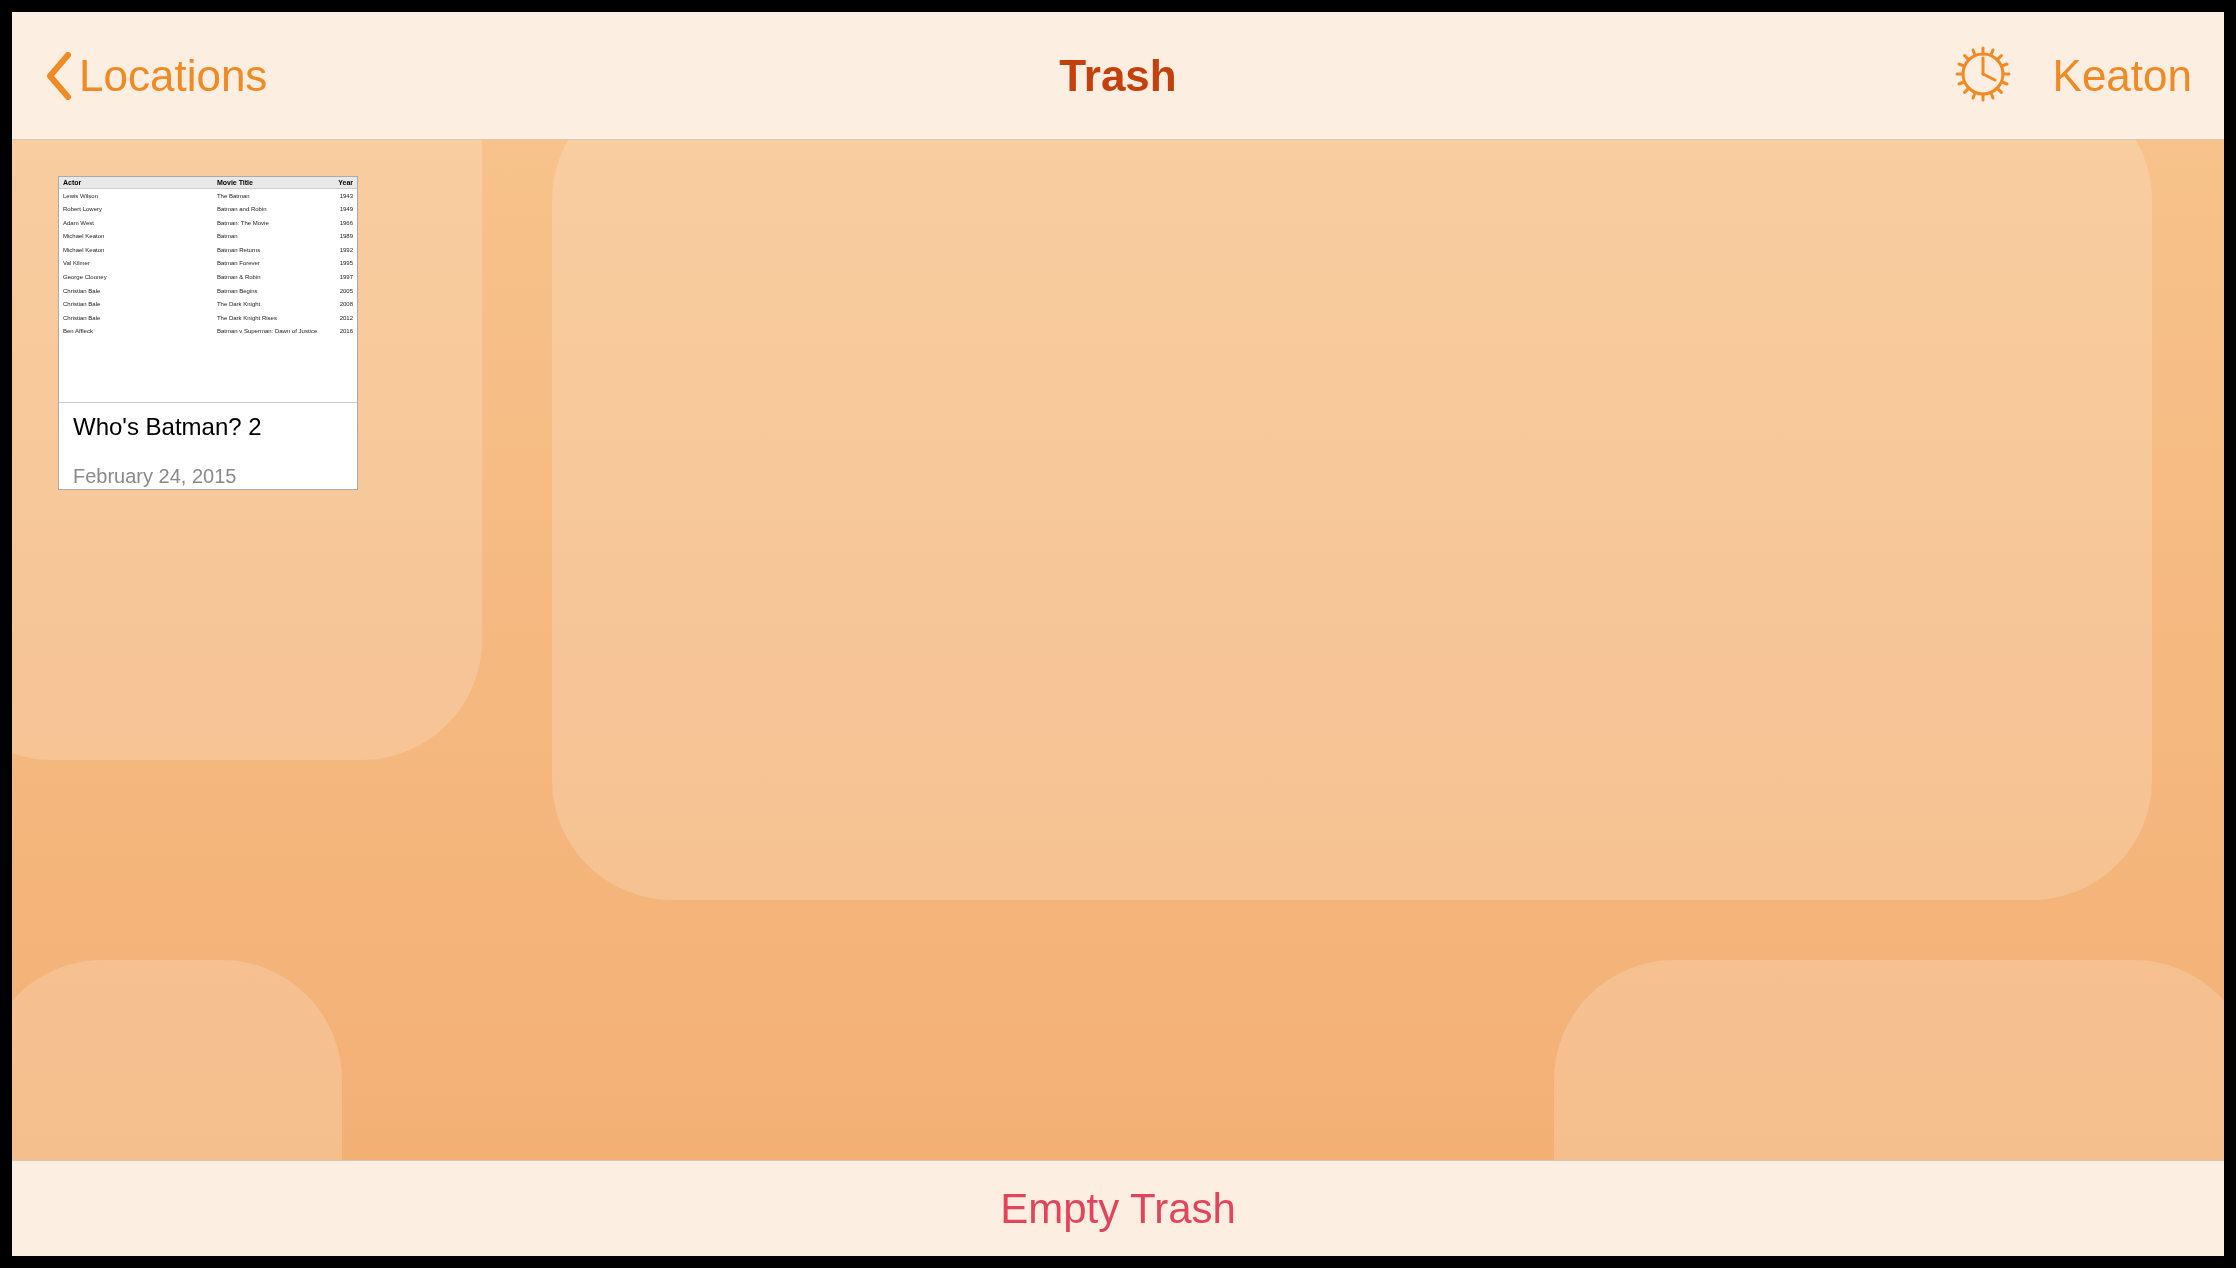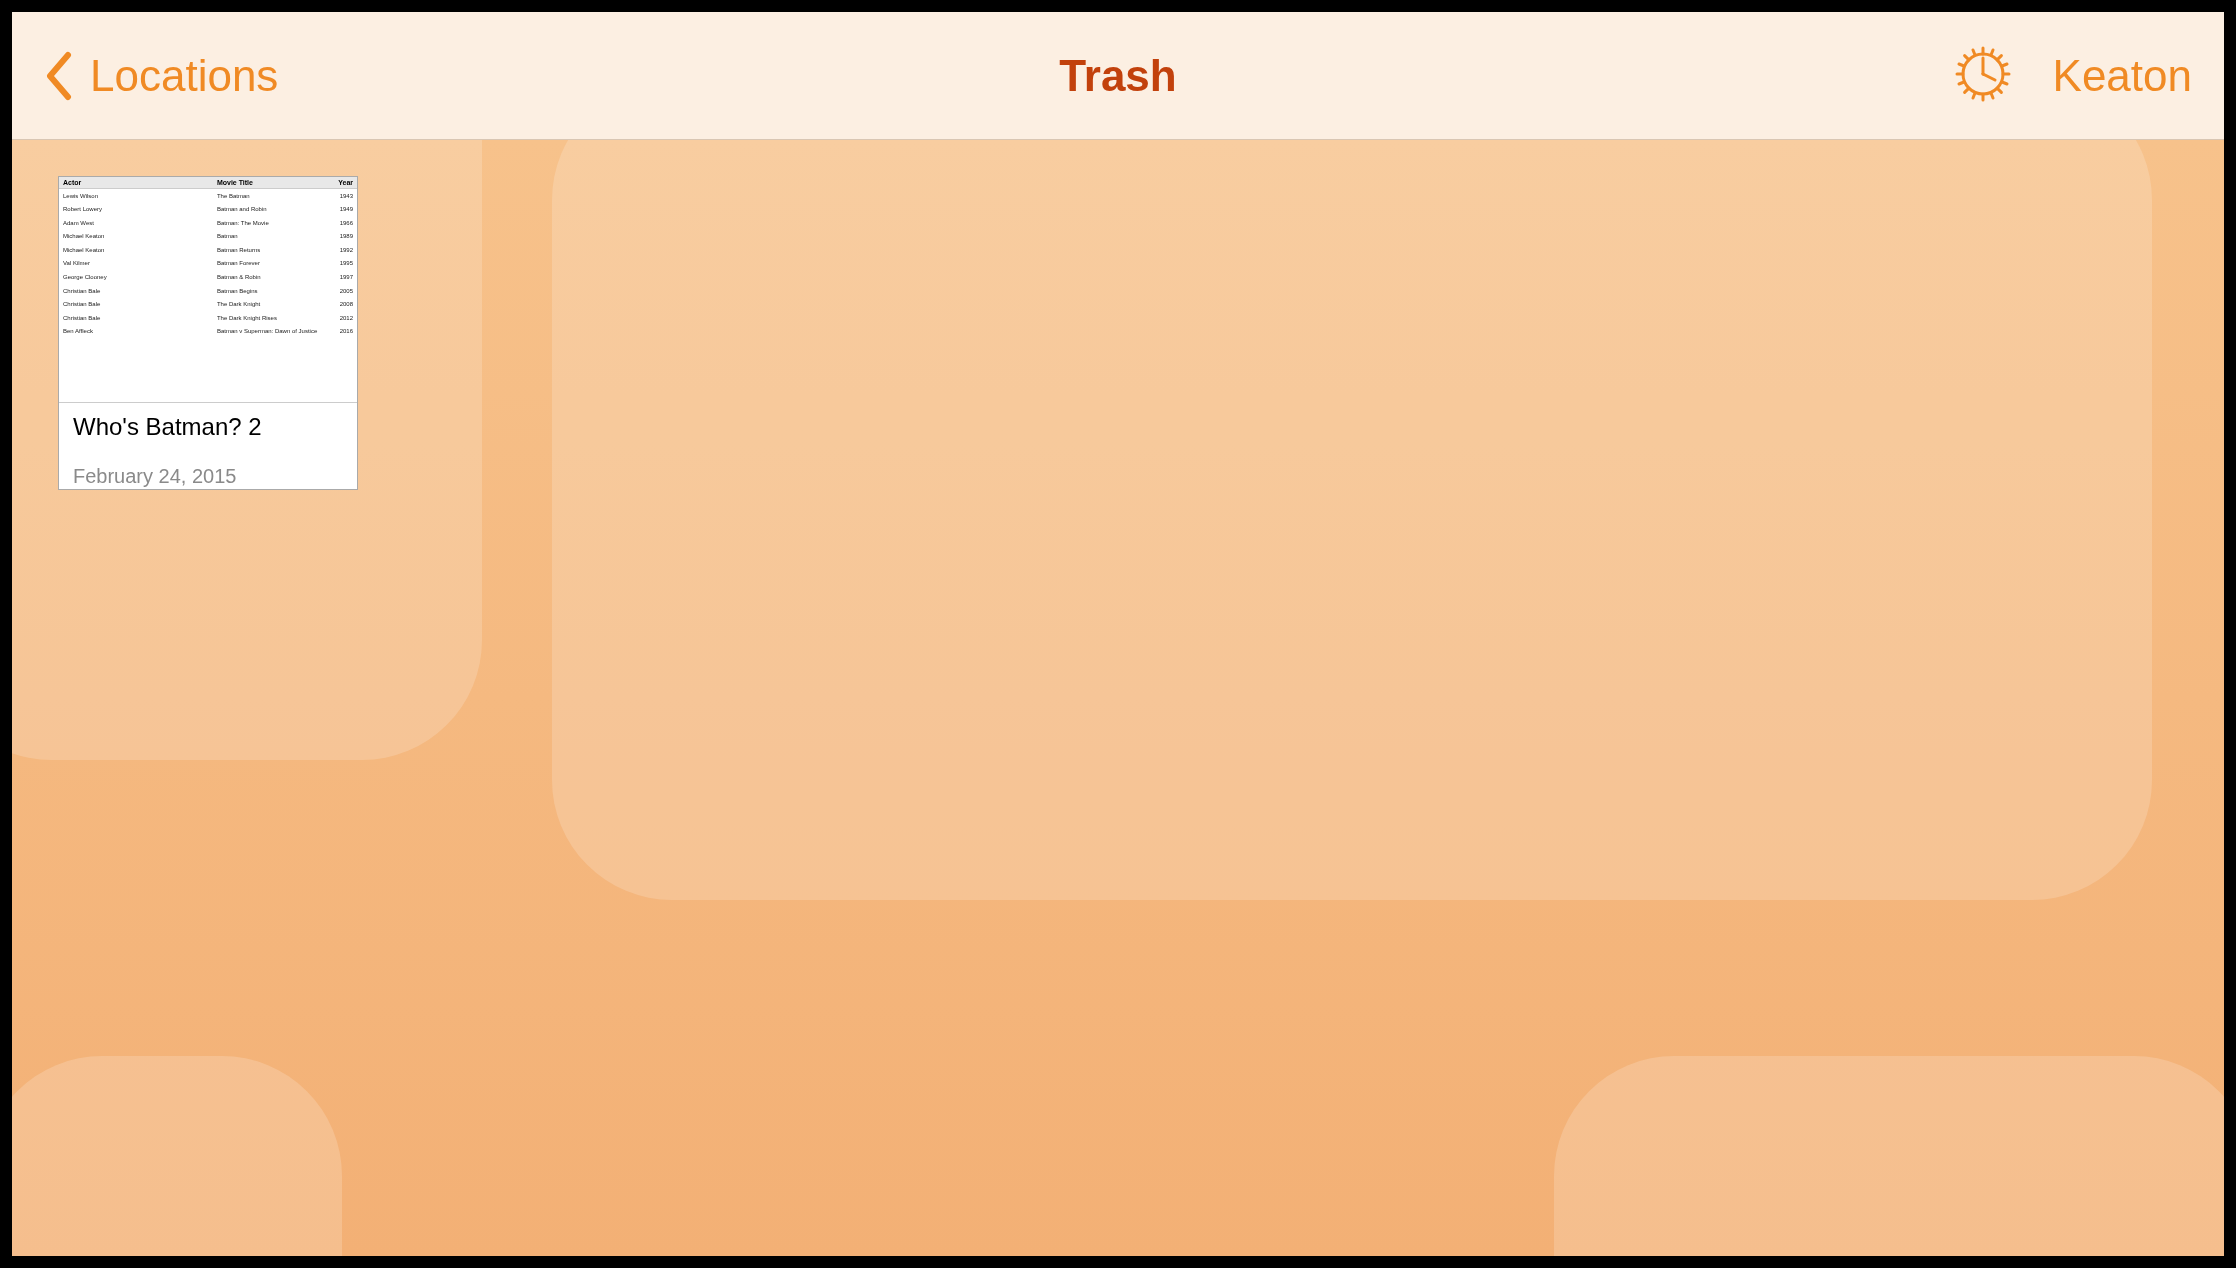--- a/index.html
+++ b/index.html
@@ -36,21 +36,21 @@
       position: relative;
     }
     .header-left, .header-right {
       display: flex;
       align-items: center;
       gap: 10px;
     }
     .back-btn {
       display: flex;
       align-items: flex-start;
-      gap: 16px;
+      gap: 5px;
       cursor: pointer;
       color: #f08a24;
     }
     .chevron-left {
       width: 30px;
       height: 50px;
     }
     .back-label {
       font-size: 44px;
       font-weight: 400;
@@ -285,13 +285,16 @@
             </div>
           </div>
       </div>
       <div class="doc-meta">
         <div class="doc-title">Who's Batman? 2</div>
         <div class="doc-date">February 24, 2015</div>
       </div>
     </div>
   </div>
 
+  <div class="footer">
+    <div class="empty-trash-btn">Empty Trash</div>
+  </div>
 </div>
 
 </body></html>

